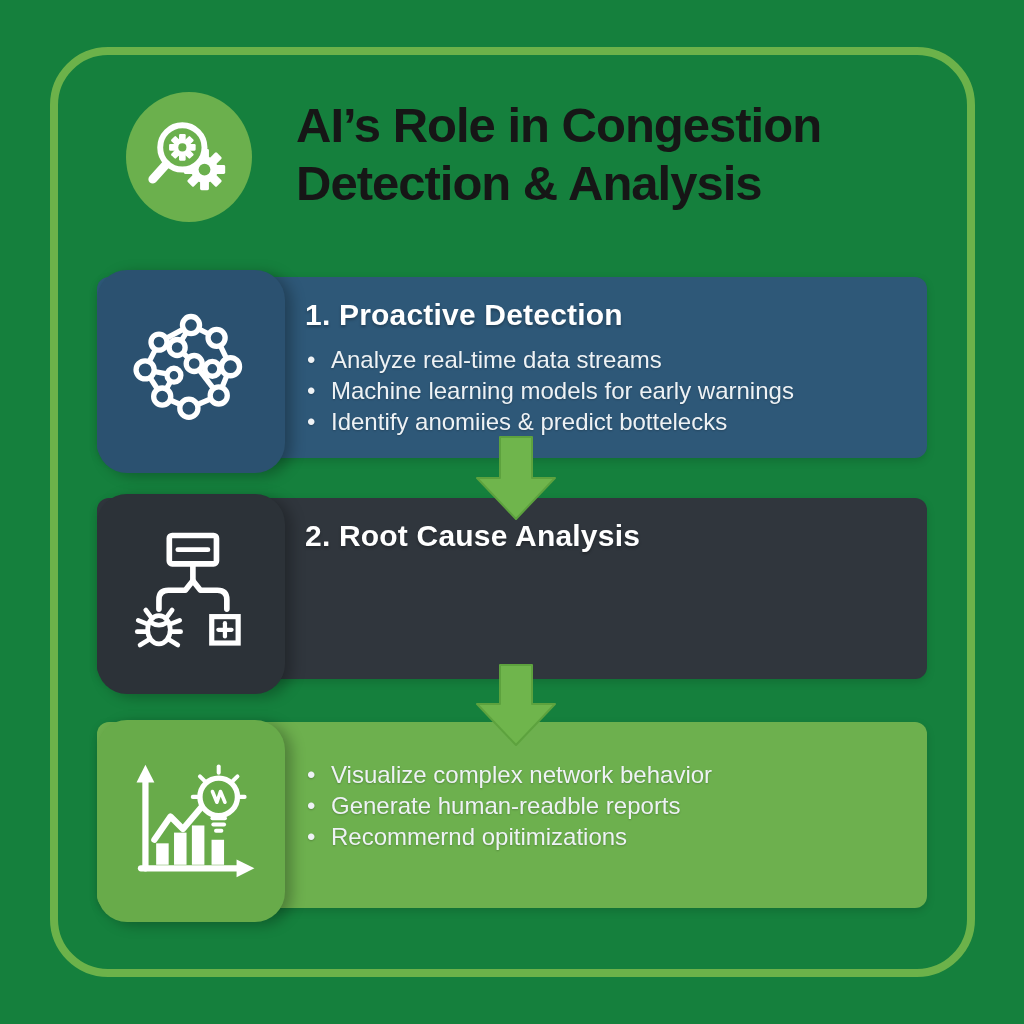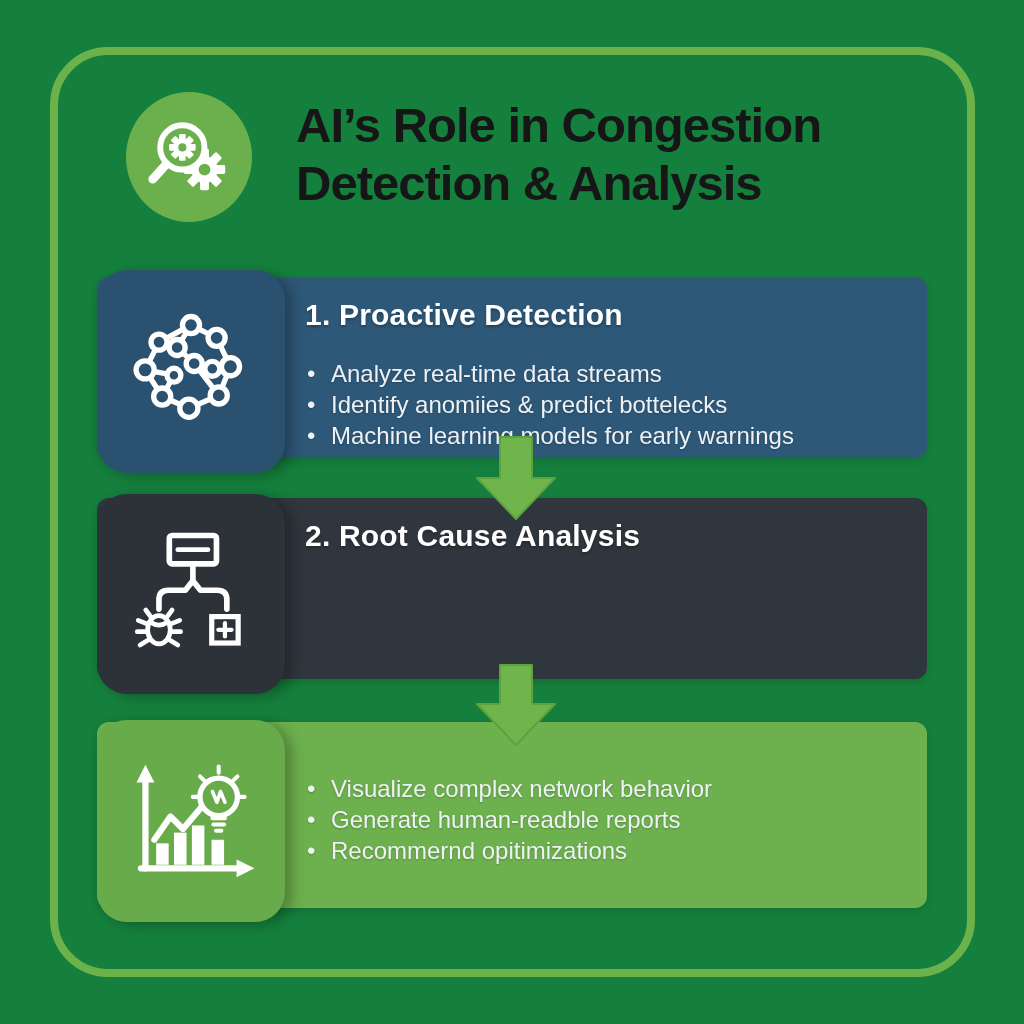--- a/index.html
+++ b/index.html
@@ -52,21 +52,21 @@
     box-shadow:7px 3px 14px rgba(0,0,0,0.28);
   }
   .tile1{top:270px;height:203px;background:var(--tile1);}
   .tile2{top:494px;height:200px;background:var(--tile2);}
   .tile3{top:720px;height:202px;background:var(--tile3);}
   .panel-body{position:absolute;left:208px;top:21px;right:26px;color:var(--panel-text);}
   .panel-heading{
     font-size:30px;font-weight:bold;letter-spacing:0.2px;
     text-shadow:0 2px 3px rgba(0,0,0,0.28);
   }
-  .bullets{list-style:none;margin-top:26px;}
+  .bullets{list-style:none;margin-top:12px;}
   .bullets li{
     position:relative;padding-left:26px;font-size:24px;line-height:31px;
     color:#eef2f5;text-shadow:0 1px 2px rgba(0,0,0,0.22);
   }
   .bullets li::before{content:"\2022";position:absolute;left:2px;top:0;}
   .arrow{position:absolute;z-index:6;}
   .arrow1{left:476px;top:436px;}
   .arrow2{left:476px;top:664px;}
   svg{display:block;}
 </style>
@@ -116,22 +116,22 @@
   <h1 class="title">
     <span>AI’s Role in Congestion</span>
     <span>Detection &amp; Analysis</span>
   </h1>
 
   <section class="panel panel1">
     <div class="panel-body">
       <h2 class="panel-heading">1. Proactive Detection</h2>
       <ul class="bullets">
         <li>Analyze real-time data streams</li>
+        <li>Machine learning models for early warnings</li>
         <li>Identify anomiies &amp; predict bottelecks</li>
-        <li>Machine learning models for early warnings</li>
       </ul>
     </div>
   </section>
   <div class="tile tile1">
     <svg width="128" height="128" viewBox="0 0 120 120">
       <g stroke="#ffffff" stroke-width="5" fill="none">
         <path d="M60,16 L84,28 L97,55 L86,82 L58,94 L33,83 L17,58 L30,32 Z"></path>
         <path d="M30,32 L47,37 L60,16"></path>
         <path d="M47,37 L63,52 L80,57 L97,55"></path>
         <path d="M63,52 L86,82"></path>

